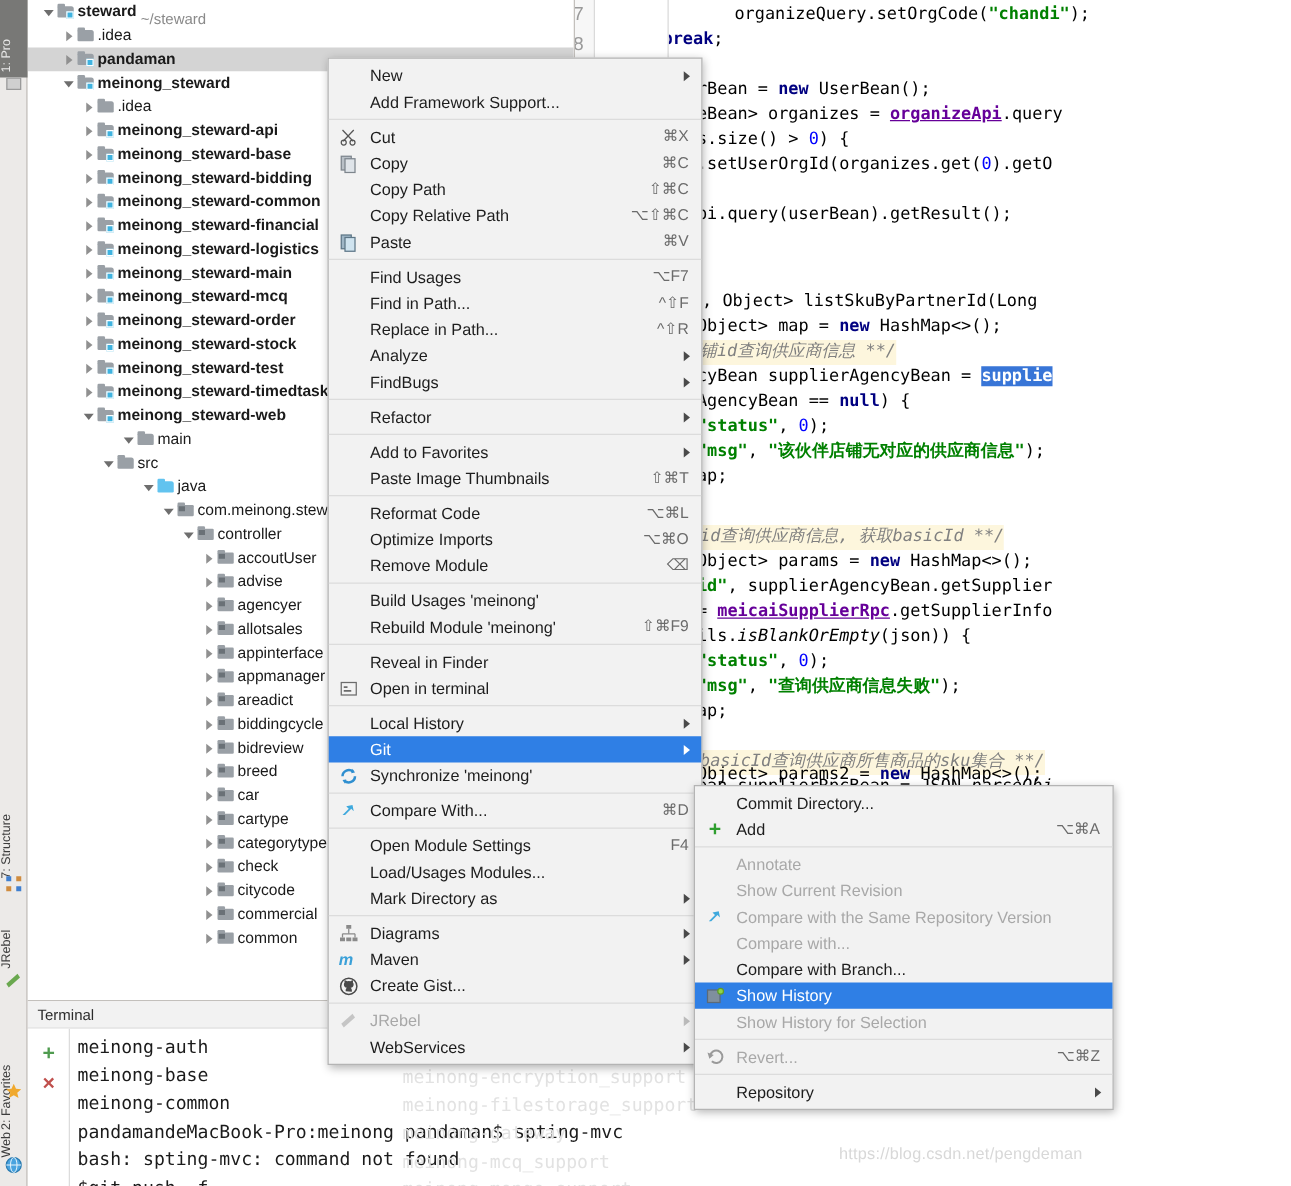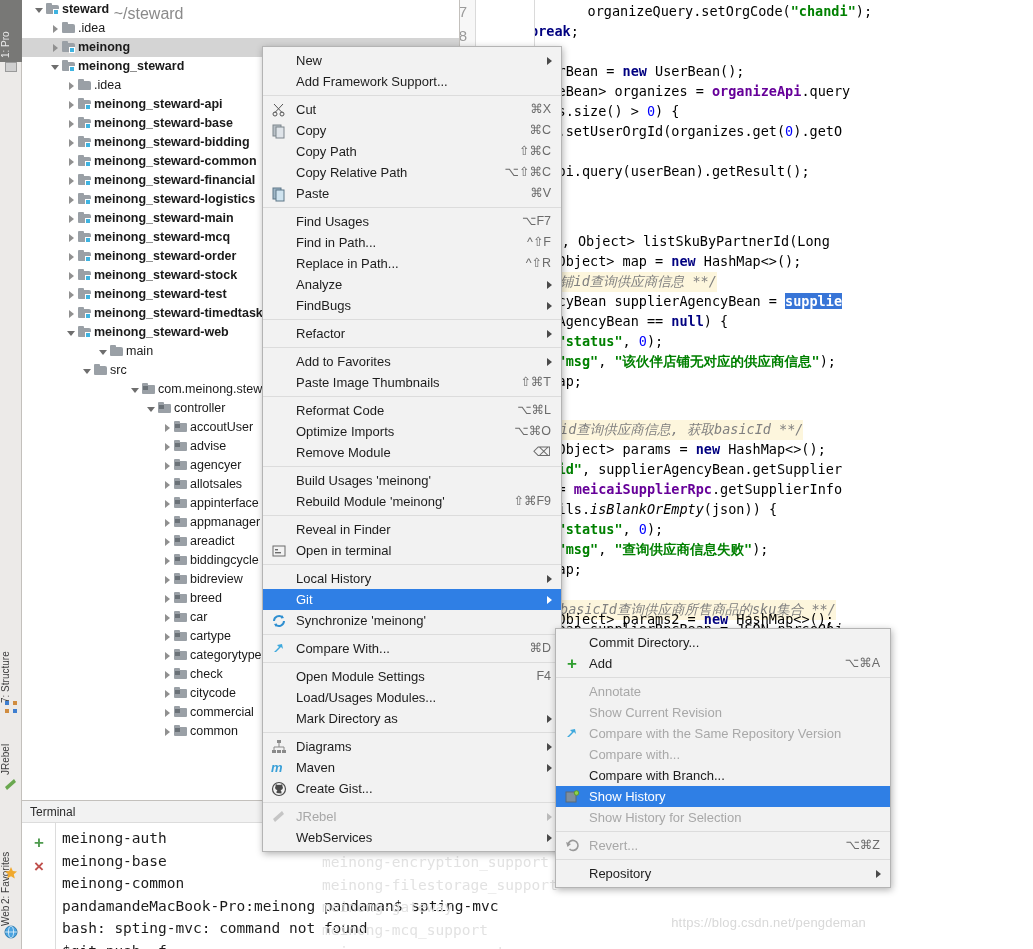--- a/index.html
+++ b/index.html
@@ -62,37 +62,37 @@
   
   .f-badge{ left:8px; top:9px; width:6px; height:6px; background:#3fb3e0; border:1px solid #fff; }
   
   .f-blue .f-body, .f-blue .f-tab { background:#62c3ef; }
   
   .p-body { left:1px; top:5px; width:13px; height:9px; background:#9aa0a6; border-radius:1px; }
   .p-tab  { left:1px; top:3px; width:6px; height:3px; background:#9aa0a6; border-radius:1px 1px 0 0;}
   .p-dark { left:2px; top:6px; width:5px; height:4px; background:#6a7177; }
   .tlabel { vertical-align:top; }
   .tlabel.b { font-weight:bold; }
-  .tpath { color:#8a8a8a; font-weight:normal; font-size:16px; }
+  .tpath { color:#8a8a8a; font-weight:normal; font-size:12px; }
 
   
   .editor {
     position:absolute; left:460px; top:0; width:573px; height:800px;
     background:#ffffff; overflow:hidden; z-index:1;
   }
   .codewrap {
     position:absolute; left:0; top:0; width:573px; height:800px;
     font-family:"DejaVu Sans Mono", monospace; font-size:13.5px;
     line-height:19.6px; white-space:pre; color:#000;
   }
   .cl { height:19.6px; }
   .kw  { color:#000080; font-weight:bold; }
   .str { color:#008000; font-weight:bold; }
   .num { color:#0000ff; }
-  .fld { color:#660099; font-weight:bold; }
+  .fld { color:#660099; font-weight:bold;text-decoration:underline; }
   .sm  { color:#000; font-style:italic; }
   .cmtI{ color:#808080; font-style:italic; }
   .hl-cmt { background:#fdf6dd; display:inline-block; }
   .selhl { background:#3875d7; color:#fff; font-weight:bold; }
 
   
   .lnbox {
     position:absolute; left:-62px; top:0; width:78px; height:50px;
     background:#f7f7f7; border-right:1px solid #dadada;
     z-index:3;
@@ -212,38 +212,39 @@
       <span>358</span>
       <span style="color:#dedede;">359</span>
     </div>
     <div class="lnbox2"></div>
   </div>
 
   <div class="projpanel">
     <div id="tree">
         <div class="treerow"><span style="display:inline-block;width:12px;height:19px;"></span><span class="arrow open"></span><span class="ico"><i class="f-tab"></i><i class="f-body"></i><i class="f-badge"></i></span><span class="tlabel b">steward</span><span class="tpath"> ~/steward</span></div>
         <div class="treerow"><span style="display:inline-block;width:28px;height:19px;"></span><span class="arrow closed"></span><span class="ico"><i class="f-tab"></i><i class="f-body"></i></span><span class="tlabel">.idea</span></div>
-        <div class="treerow sel"><span style="display:inline-block;width:28px;height:19px;"></span><span class="arrow closed"></span><span class="ico"><i class="f-tab"></i><i class="f-body"></i><i class="f-badge"></i></span><span class="tlabel b">meinong</span></div>
+        <div class="treerow sel"><span style="display:inline-block;width:28px;height:19px;"></span><span class="arrow closed"></span><span class="ico"><i class="f-tab"></i><i class="f-body"></i><i class="f-badge"></i></span><span class="tlabel b">pandaman</span></div>
         <div class="treerow"><span style="display:inline-block;width:28px;height:19px;"></span><span class="arrow open"></span><span class="ico"><i class="f-tab"></i><i class="f-body"></i><i class="f-badge"></i></span><span class="tlabel b">meinong_steward</span></div>
         <div class="treerow"><span style="display:inline-block;width:44px;height:19px;"></span><span class="arrow closed"></span><span class="ico"><i class="f-tab"></i><i class="f-body"></i></span><span class="tlabel">.idea</span></div>
         <div class="treerow"><span style="display:inline-block;width:44px;height:19px;"></span><span class="arrow closed"></span><span class="ico"><i class="f-tab"></i><i class="f-body"></i><i class="f-badge"></i></span><span class="tlabel b">meinong_steward-api</span></div>
         <div class="treerow"><span style="display:inline-block;width:44px;height:19px;"></span><span class="arrow closed"></span><span class="ico"><i class="f-tab"></i><i class="f-body"></i><i class="f-badge"></i></span><span class="tlabel b">meinong_steward-base</span></div>
         <div class="treerow"><span style="display:inline-block;width:44px;height:19px;"></span><span class="arrow closed"></span><span class="ico"><i class="f-tab"></i><i class="f-body"></i><i class="f-badge"></i></span><span class="tlabel b">meinong_steward-bidding</span></div>
         <div class="treerow"><span style="display:inline-block;width:44px;height:19px;"></span><span class="arrow closed"></span><span class="ico"><i class="f-tab"></i><i class="f-body"></i><i class="f-badge"></i></span><span class="tlabel b">meinong_steward-common</span></div>
         <div class="treerow"><span style="display:inline-block;width:44px;height:19px;"></span><span class="arrow closed"></span><span class="ico"><i class="f-tab"></i><i class="f-body"></i><i class="f-badge"></i></span><span class="tlabel b">meinong_steward-financial</span></div>
         <div class="treerow"><span style="display:inline-block;width:44px;height:19px;"></span><span class="arrow closed"></span><span class="ico"><i class="f-tab"></i><i class="f-body"></i><i class="f-badge"></i></span><span class="tlabel b">meinong_steward-logistics</span></div>
         <div class="treerow"><span style="display:inline-block;width:44px;height:19px;"></span><span class="arrow closed"></span><span class="ico"><i class="f-tab"></i><i class="f-body"></i><i class="f-badge"></i></span><span class="tlabel b">meinong_steward-main</span></div>
         <div class="treerow"><span style="display:inline-block;width:44px;height:19px;"></span><span class="arrow closed"></span><span class="ico"><i class="f-tab"></i><i class="f-body"></i><i class="f-badge"></i></span><span class="tlabel b">meinong_steward-mcq</span></div>
         <div class="treerow"><span style="display:inline-block;width:44px;height:19px;"></span><span class="arrow closed"></span><span class="ico"><i class="f-tab"></i><i class="f-body"></i><i class="f-badge"></i></span><span class="tlabel b">meinong_steward-order</span></div>
         <div class="treerow"><span style="display:inline-block;width:44px;height:19px;"></span><span class="arrow closed"></span><span class="ico"><i class="f-tab"></i><i class="f-body"></i><i class="f-badge"></i></span><span class="tlabel b">meinong_steward-stock</span></div>
         <div class="treerow"><span style="display:inline-block;width:44px;height:19px;"></span><span class="arrow closed"></span><span class="ico"><i class="f-tab"></i><i class="f-body"></i><i class="f-badge"></i></span><span class="tlabel b">meinong_steward-test</span></div>
         <div class="treerow"><span style="display:inline-block;width:44px;height:19px;"></span><span class="arrow closed"></span><span class="ico"><i class="f-tab"></i><i class="f-body"></i><i class="f-badge"></i></span><span class="tlabel b">meinong_steward-timedtask</span></div>
         <div class="treerow"><span style="display:inline-block;width:44px;height:19px;"></span><span class="arrow open"></span><span class="ico"><i class="f-tab"></i><i class="f-body"></i><i class="f-badge"></i></span><span class="tlabel b">meinong_steward-web</span></div>
         <div class="treerow"><span style="display:inline-block;width:76px;height:19px;"></span><span class="arrow open"></span><span class="ico"><i class="f-tab"></i><i class="f-body"></i></span><span class="tlabel">main</span></div>
         <div class="treerow"><span style="display:inline-block;width:60px;height:19px;"></span><span class="arrow open"></span><span class="ico"><i class="f-tab"></i><i class="f-body"></i></span><span class="tlabel">src</span></div>
+        <div class="treerow"><span style="display:inline-block;width:92px;height:19px;"></span><span class="arrow open"></span><span class="ico f-blue"><i class="f-tab"></i><i class="f-body"></i></span><span class="tlabel">java</span></div>
         <div class="treerow"><span style="display:inline-block;width:108px;height:19px;"></span><span class="arrow open"></span><span class="ico"><i class="p-tab"></i><i class="p-body"></i><i class="p-dark"></i></span><span class="tlabel">com.meinong.steward</span></div>
         <div class="treerow"><span style="display:inline-block;width:124px;height:19px;"></span><span class="arrow open"></span><span class="ico"><i class="p-tab"></i><i class="p-body"></i><i class="p-dark"></i></span><span class="tlabel">controller</span></div>
         <div class="treerow"><span style="display:inline-block;width:140px;height:19px;"></span><span class="arrow closed"></span><span class="ico"><i class="p-tab"></i><i class="p-body"></i><i class="p-dark"></i></span><span class="tlabel">accoutUser</span></div>
         <div class="treerow"><span style="display:inline-block;width:140px;height:19px;"></span><span class="arrow closed"></span><span class="ico"><i class="p-tab"></i><i class="p-body"></i><i class="p-dark"></i></span><span class="tlabel">advise</span></div>
         <div class="treerow"><span style="display:inline-block;width:140px;height:19px;"></span><span class="arrow closed"></span><span class="ico"><i class="p-tab"></i><i class="p-body"></i><i class="p-dark"></i></span><span class="tlabel">agencyer</span></div>
         <div class="treerow"><span style="display:inline-block;width:140px;height:19px;"></span><span class="arrow closed"></span><span class="ico"><i class="p-tab"></i><i class="p-body"></i><i class="p-dark"></i></span><span class="tlabel">allotsales</span></div>
         <div class="treerow"><span style="display:inline-block;width:140px;height:19px;"></span><span class="arrow closed"></span><span class="ico"><i class="p-tab"></i><i class="p-body"></i><i class="p-dark"></i></span><span class="tlabel">appinterface</span></div>
         <div class="treerow"><span style="display:inline-block;width:140px;height:19px;"></span><span class="arrow closed"></span><span class="ico"><i class="p-tab"></i><i class="p-body"></i><i class="p-dark"></i></span><span class="tlabel">appmanager</span></div>
         <div class="treerow"><span style="display:inline-block;width:140px;height:19px;"></span><span class="arrow closed"></span><span class="ico"><i class="p-tab"></i><i class="p-body"></i><i class="p-dark"></i></span><span class="tlabel">areadict</span></div>
         <div class="treerow"><span style="display:inline-block;width:140px;height:19px;"></span><span class="arrow closed"></span><span class="ico"><i class="p-tab"></i><i class="p-body"></i><i class="p-dark"></i></span><span class="tlabel">biddingcycle</span></div>

